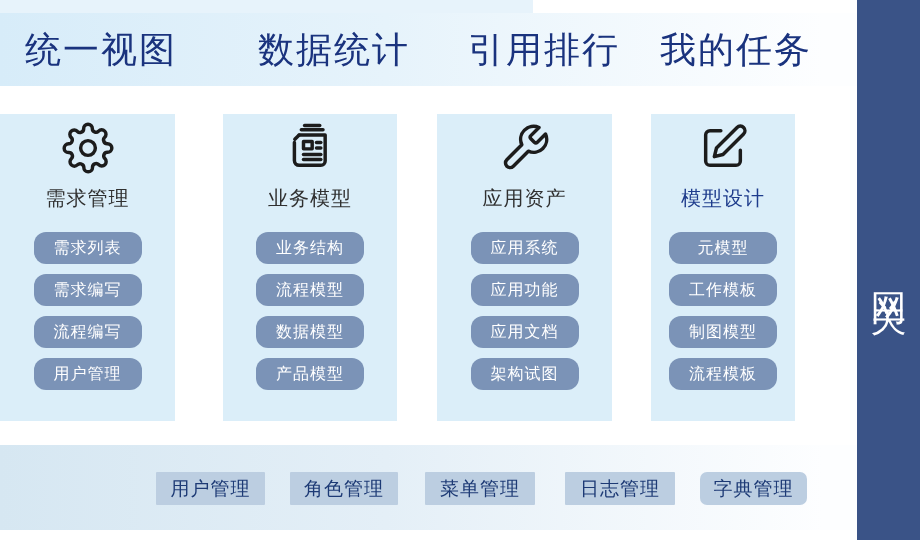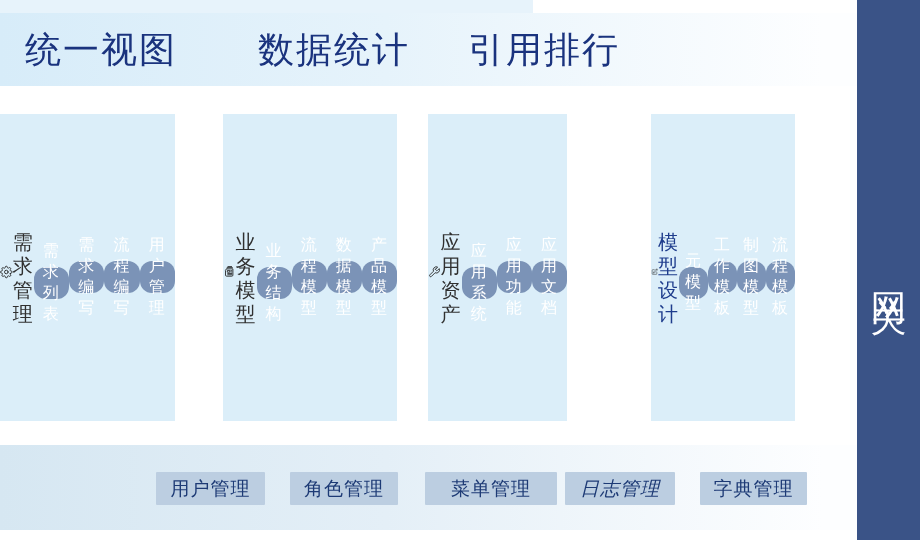--- a/index.html
+++ b/index.html
@@ -11,64 +11,65 @@
 
   
   .tab-band{position:absolute;left:0;top:13px;width:857px;height:73px;
     background:linear-gradient(90deg,var(--band-left) 0%, #e6f3fb 45%, #fdfeff 96%);}
   .tab{position:absolute;top:50%;transform:translateY(-50%);
     font-size:36px;font-weight:500;letter-spacing:2px;color:var(--tab-text);cursor:pointer;white-space:nowrap;}
   .tab.t0{left:25px;} .tab.t1{left:258px;} .tab.t2{left:468px;} .tab.t3{left:660px;}
 
   
   .card{position:absolute;top:114px;height:307px;background:var(--card-bg);
-    display:flex;flex-direction:row;align-items:center;box-sizing:border-box;padding-top:8px;}
+    display:flex;flex-direction:column;align-items:center;box-sizing:border-box;padding-top:8px;}
   .card.c0{left:0;width:175px;}
   .card.c1{left:223px;width:174px;}
-  .card.c2{left:428px;width:139px;}
+  .card.c2{left:437px;width:175px;}
   .card.c3{left:651px;width:144px;}
   .card-icon{width:52px;height:52px;color:#1c1c1c;}
   .card-icon svg{width:100%;height:100%;display:block;}
   .card-title{margin-top:12px;font-size:20px;line-height:24px;font-weight:500;color:var(--card-title-default);letter-spacing:1px;}
   .card-title.accent{color:var(--card-title-accent);}
   .card-btn{margin-top:10px;width:108px;height:32px;display:flex;align-items:center;justify-content:center;
     background:var(--card-button-bg);color:var(--card-button-text);
     font-size:16px;font-weight:400;letter-spacing:1px;border:none;cursor:pointer;border-radius:12px;}
   .card-btn.first{margin-top:22px;}
 
   
   .bottom-band{position:absolute;left:0;top:445px;width:857px;height:85px;
     background:linear-gradient(90deg,var(--bottom-band-left) 0%, #e4eff7 45%, #fdfeff 96%);}
   .bottom-btn{position:absolute;top:27px;height:33px;display:flex;align-items:center;justify-content:center;
     background:var(--bottom-button-bg);color:var(--bottom-button-text);
     font-size:19px;font-weight:500;letter-spacing:1px;border:none;cursor:pointer;border-radius:1px;}
   .bottom-btn.b0{left:21px;width:109px;}
   .bottom-btn.b1{left:156px;width:109px;}
   .bottom-btn.b2{left:290px;width:108px;}
-  .bottom-btn.b3{left:425px;width:132px;}
-  .bottom-btn.b4{left:565px;width:110px;font-style:italic;}
-  .bottom-btn.b5{left:700px;width:107px;}
+  .bottom-btn.b3{left:425px;width:110px;}
+  .bottom-btn.b4{left:565px;width:110px;}
+  .bottom-btn.b5{left:700px;width:107px;border-radius:7px;}
 
   
   .sidebar{position:absolute;left:857px;top:0;width:63px;height:540px;background:var(--sidebar-bg);
     display:flex;align-items:center;justify-content:center;}
   .sidebar-label{writing-mode:vertical-rl;text-orientation:upright;
     color:var(--sidebar-text);font-size:36px;line-height:1;letter-spacing:6px;font-weight:400;}
 </style>
 </head>
 <body>
 
 <div id="app">
 
   <div class="top-strip"></div>
 
   <div class="tab-band">
     <span class="tab t0">统一视图</span>
     <span class="tab t1">数据统计</span>
     <span class="tab t2">引用排行</span>
+    <span class="tab t3">我的任务</span>
   </div>
 
   <div class="card c0">
     <span class="card-icon">
       <svg viewBox="0 0 24 24" fill="none" stroke="currentColor" stroke-width="1.6" stroke-linecap="round" stroke-linejoin="round">
         <circle cx="12" cy="12" r="3.4"></circle>
         <path d="M19.4 15a1.65 1.65 0 0 0 .33 1.82l.06.06a2 2 0 0 1 0 2.83 2 2 0 0 1-2.83 0l-.06-.06a1.65 1.65 0 0 0-1.82-.33 1.65 1.65 0 0 0-1 1.51V21a2 2 0 0 1-2 2 2 2 0 0 1-2-2v-.09A1.65 1.65 0 0 0 9 19.4a1.65 1.65 0 0 0-1.82.33l-.06.06a2 2 0 0 1-2.83 0 2 2 0 0 1 0-2.83l.06-.06a1.65 1.65 0 0 0 .33-1.82 1.65 1.65 0 0 0-1.51-1H3a2 2 0 0 1-2-2 2 2 0 0 1 2-2h.09A1.65 1.65 0 0 0 4.6 9a1.65 1.65 0 0 0-.33-1.82l-.06-.06a2 2 0 0 1 0-2.83 2 2 0 0 1 2.83 0l.06.06a1.65 1.65 0 0 0 1.82.33H9a1.65 1.65 0 0 0 1-1.51V3a2 2 0 0 1 2-2 2 2 0 0 1 2 2v.09a1.65 1.65 0 0 0 1 1.51 1.65 1.65 0 0 0 1.82-.33l.06-.06a2 2 0 0 1 2.83 0 2 2 0 0 1 0 2.83l-.06.06a1.65 1.65 0 0 0-.33 1.82V9a1.65 1.65 0 0 0 1.51 1H21a2 2 0 0 1 2 2 2 2 0 0 1-2 2h-.09a1.65 1.65 0 0 0-1.51 1z"></path>
       </svg>
     </span>
     <div class="card-title">需求管理</div>
@@ -102,20 +103,21 @@
   <div class="card c2">
     <span class="card-icon">
       <svg viewBox="0 0 24 24" fill="none" stroke="currentColor" stroke-width="1.6" stroke-linecap="round" stroke-linejoin="round">
         <path d="M14.7 6.3a1 1 0 0 0 0 1.4l1.6 1.6a1 1 0 0 0 1.4 0l3.77-3.77a6 6 0 0 1-7.94 7.94l-6.91 6.91a2.12 2.12 0 0 1-3-3l6.91-6.91a6 6 0 0 1 7.94-7.94l-3.76 3.76z"></path>
       </svg>
     </span>
     <div class="card-title">应用资产</div>
     <button class="card-btn first">应用系统</button>
     <button class="card-btn">应用功能</button>
     <button class="card-btn">应用文档</button>
+    <button class="card-btn">架构试图</button>
   </div>
 
   <div class="card c3">
     <span class="card-icon">
       <svg viewBox="0 0 24 24" fill="none" stroke="currentColor" stroke-width="1.6" stroke-linecap="round" stroke-linejoin="round">
         <path d="M11 4H6a2 2 0 0 0-2 2v12a2 2 0 0 0 2 2h12a2 2 0 0 0 2-2v-5"></path>
         <path d="M18.5 2.5a2.121 2.121 0 0 1 3 3L12 15l-4 1 1-4 9.5-9.5z"></path>
       </svg>
     </span>
     <div class="card-title accent">模型设计</div>

